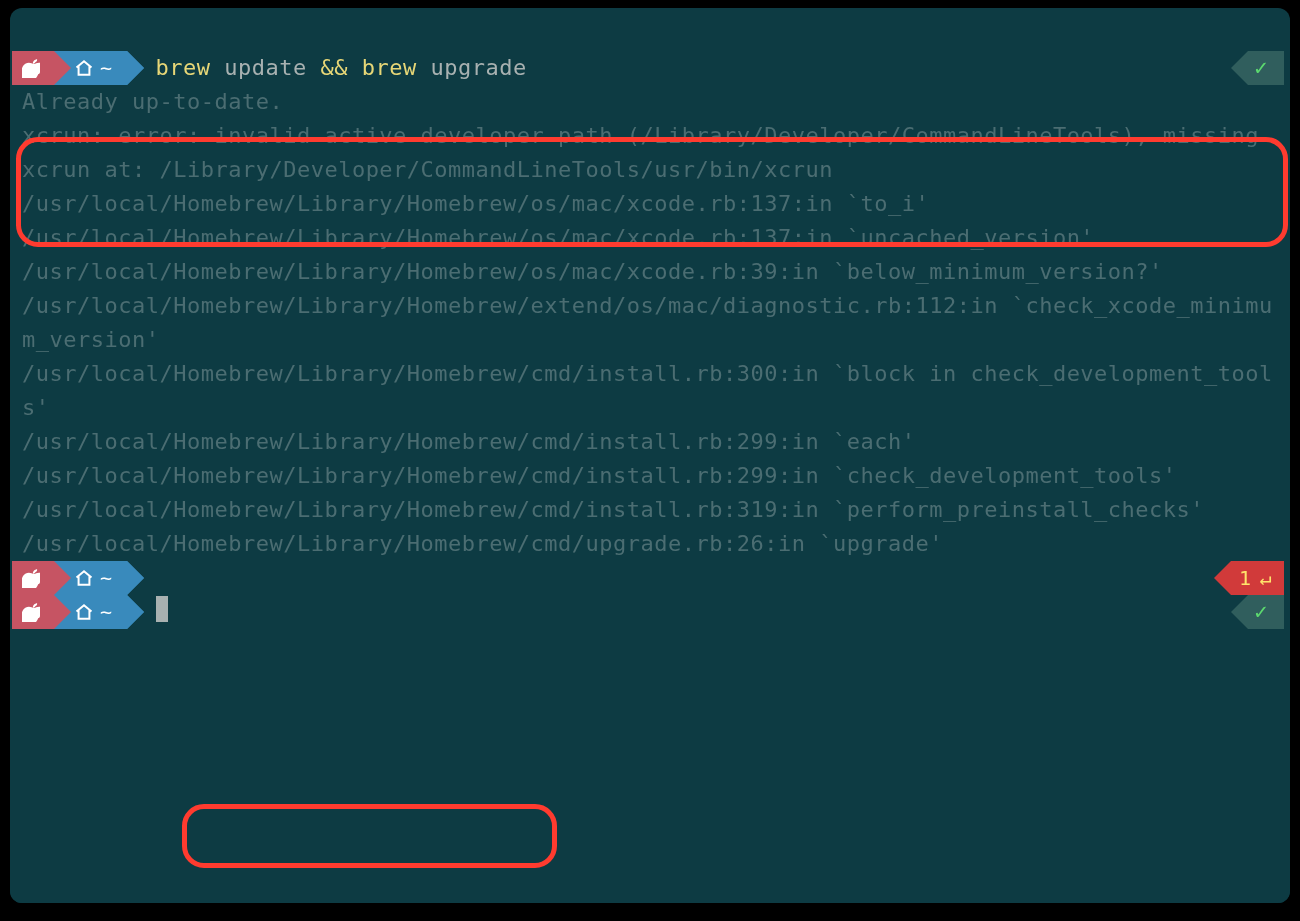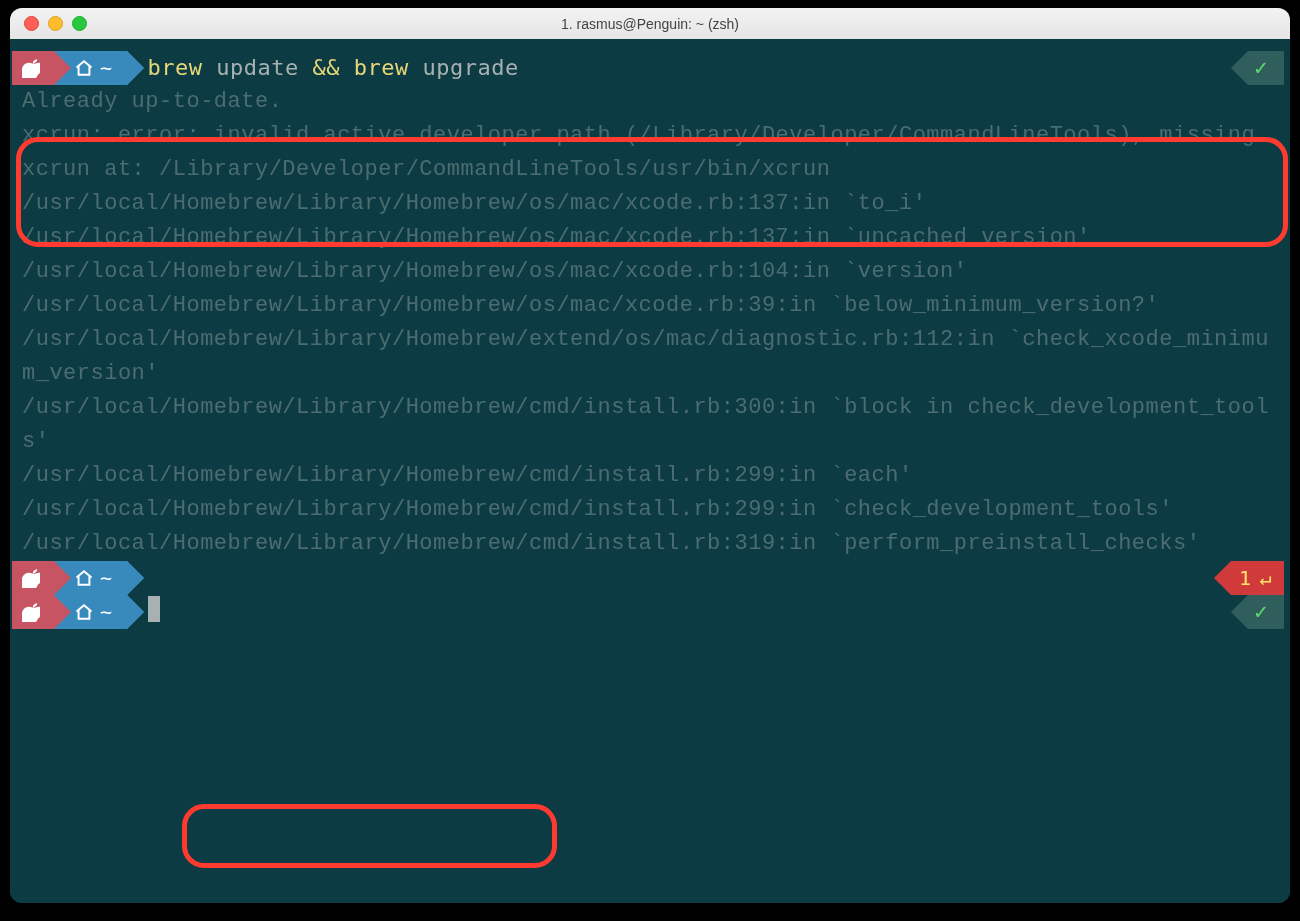--- a/index.html
+++ b/index.html
@@ -54,21 +54,20 @@
     display:flex;
     align-items:center;
     height:34px;
     padding-left:2px;
     white-space:pre;
   }
   .wrap{
     padding:0 12px;
     white-space:pre-wrap;
     word-break:break-all;
-    font-family:Liberation Mono, monospace;
   }
   .dim{color:#4b6d72;}
   .yellow{color:#e7d777;}
   .redText{color:#d85a5a;}
   
   .pseg{
     height:34px;display:inline-flex;align-items:center;
     padding:0 14px 0 10px;font-size:20px;position:relative;
   }
   .pseg .arrow{
@@ -84,21 +83,21 @@
     position:absolute;left:0;top:0;
     width:0;height:0;border-top:17px solid transparent;
     border-bottom:17px solid transparent;border-left:17px solid #c65463;
   }
   .segEndArrow{
     display:inline-block;width:0;height:0;margin-left:0;
     border-top:17px solid transparent;border-bottom:17px solid transparent;
     border-left:17px solid #398abc;
     vertical-align:top;
   }
-  .prompt-cmd{margin-left:4px;}
+  .prompt-cmd{margin-left:12px;}
   
   .status{
     position:absolute;right:6px;display:flex;align-items:center;height:34px;
   }
   .chipOK{
     height:34px;display:flex;align-items:center;position:relative;
   }
   .chipOK .arrowL{
     width:0;height:0;border-top:17px solid transparent;
     border-bottom:17px solid transparent;border-right:17px solid #305e5d;
@@ -133,28 +132,20 @@
     display:inline-block;width:12px;height:26px;background:#a8b1b1;
     vertical-align:-3px;
   }
 </style>
 </head>
 <body>
 
 <div class="screenshot">
   <div class="window">
 
-    <div class="titlebar">
-      <div class="traffic">
-        <div class="dot red"></div>
-        <div class="dot yellow"></div>
-        <div class="dot green"></div>
-      </div>
-      <div class="title">1. rasmus@Penguin: ~ (zsh)</div>
-    </div>
 
     <div class="term">
 
       <div class="row" style="position:relative;">
         <span class="pseg seg1">
           <span class="ic">
             <svg class="apple" viewBox="0 0 170 200">
                 <path d="M130 40c-5 10-15 18-26 17-2-12 5-24 12-31 7-8 20-14 30-14 2 13-5 24-16 28zm29 120c-6 13-9 19-17 31-11 16-27 37-46 37-17 0-22-11-45-11-23 0-28 11-46 11-19 0-33-18-44-35C-8 154-14 104 7 77c14-19 36-30 57-30 21 0 34 12 51 12 16 0 26-12 51-12 18 0 38 10 52 27-46 25-38 92-59 86z"></path>
               </svg>
           </span>
@@ -178,27 +169,27 @@
             <span class="arrowL"></span>
             <span class="body"><span>✓</span></span>
           </span>
         </span>
       </div>
 
       <div class="wrap dim">Already up-to-date.</div>
       <div class="wrap dim">xcrun: error: invalid active developer path (/Library/Developer/CommandLineTools), missing xcrun at: /Library/Developer/CommandLineTools/usr/bin/xcrun</div>
       <div class="wrap dim">/usr/local/Homebrew/Library/Homebrew/os/mac/xcode.rb:137:in `to_i'</div>
       <div class="wrap dim">/usr/local/Homebrew/Library/Homebrew/os/mac/xcode.rb:137:in `uncached_version'</div>
-      <div class="wrap dim">/usr/local/Homebrew/Library/Homebrew/os/mac/xcode.rb:104:in `version'</div>
       <div class="wrap dim">/usr/local/Homebrew/Library/Homebrew/os/mac/xcode.rb:39:in `below_minimum_version?'</div>
       <div class="wrap dim">/usr/local/Homebrew/Library/Homebrew/extend/os/mac/diagnostic.rb:112:in `check_xcode_minimum_version'</div>
       <div class="wrap dim">/usr/local/Homebrew/Library/Homebrew/cmd/install.rb:300:in `block in check_development_tools'</div>
       <div class="wrap dim">/usr/local/Homebrew/Library/Homebrew/cmd/install.rb:299:in `each'</div>
       <div class="wrap dim">/usr/local/Homebrew/Library/Homebrew/cmd/install.rb:299:in `check_development_tools'</div>
       <div class="wrap dim">/usr/local/Homebrew/Library/Homebrew/cmd/install.rb:319:in `perform_preinstall_checks'</div>
+      <div class="wrap dim">/usr/local/Homebrew/Library/Homebrew/cmd/upgrade.rb:26:in `upgrade'</div>
 
       <div class="row" style="position:relative;">
         <span class="pseg seg1">
           <span class="ic">
             <svg class="apple" viewBox="0 0 170 200">
                 <path d="M130 40c-5 10-15 18-26 17-2-12 5-24 12-31 7-8 20-14 30-14 2 13-5 24-16 28zm29 120c-6 13-9 19-17 31-11 16-27 37-46 37-17 0-22-11-45-11-23 0-28 11-46 11-19 0-33-18-44-35C-8 154-14 104 7 77c14-19 36-30 57-30 21 0 34 12 51 12 16 0 26-12 51-12 18 0 38 10 52 27-46 25-38 92-59 86z"></path>
               </svg>
           </span>
           <span class="arrow"></span>
         </span>

